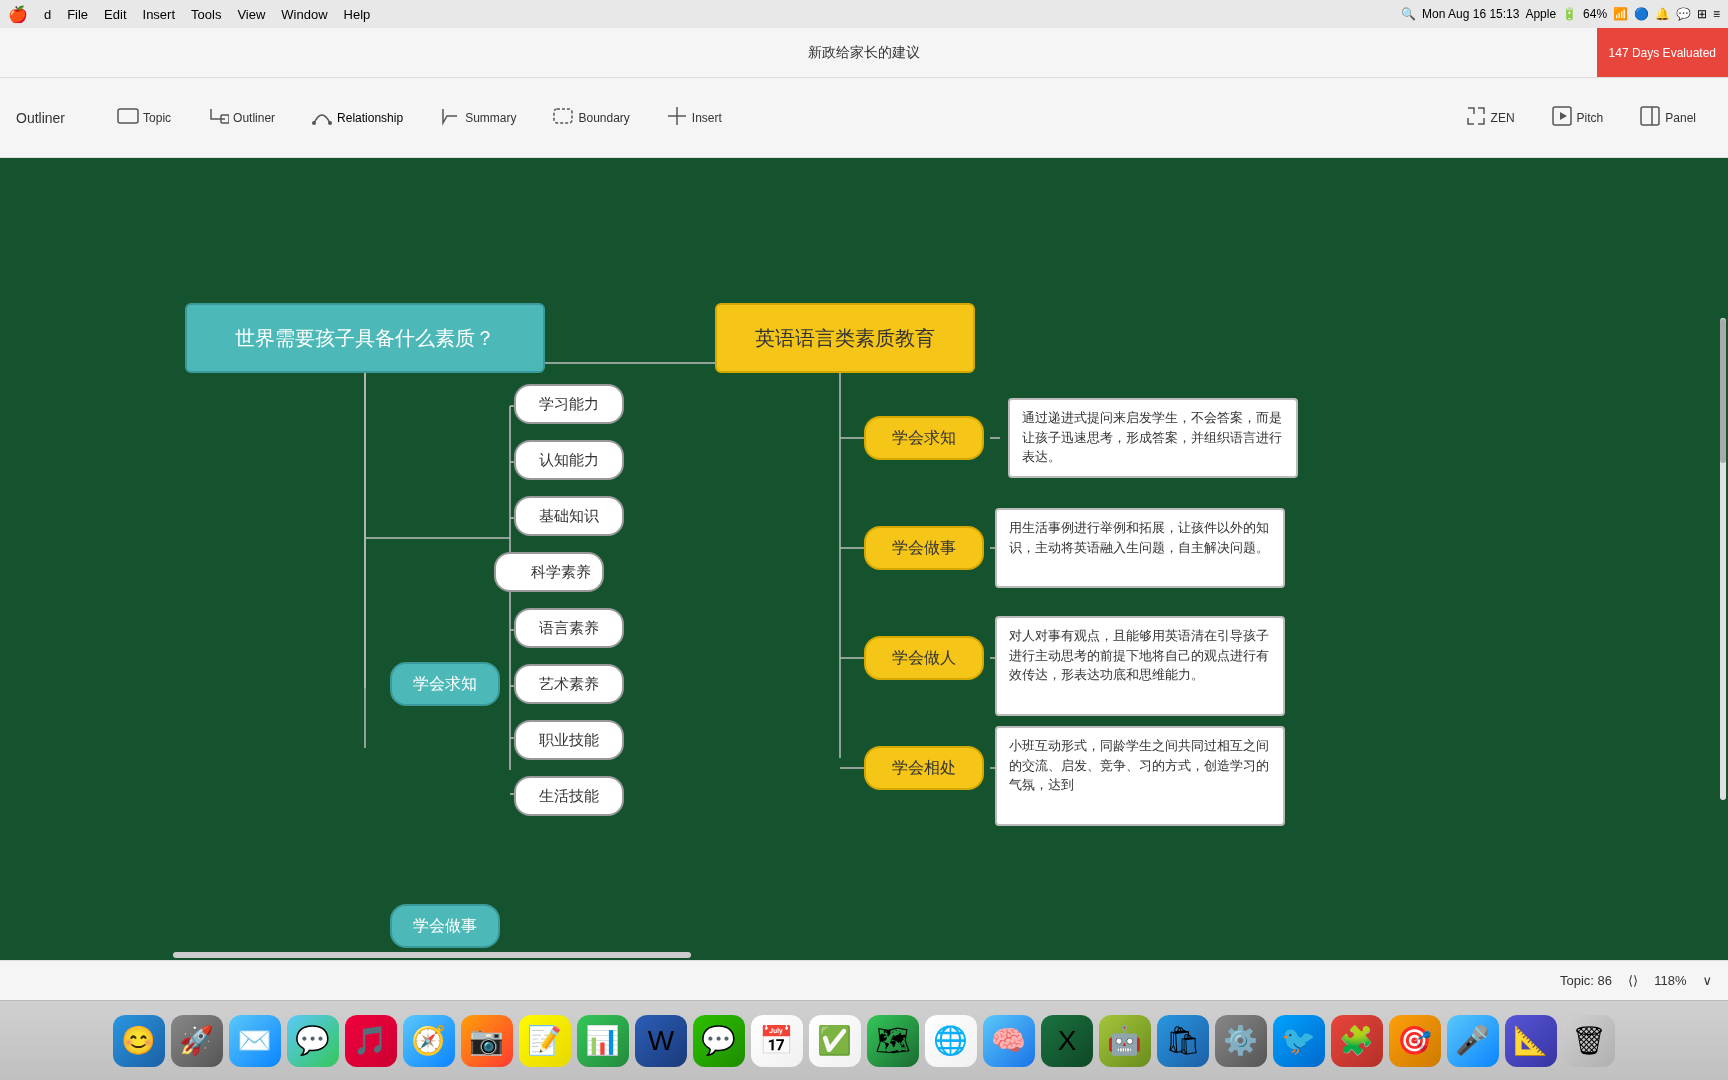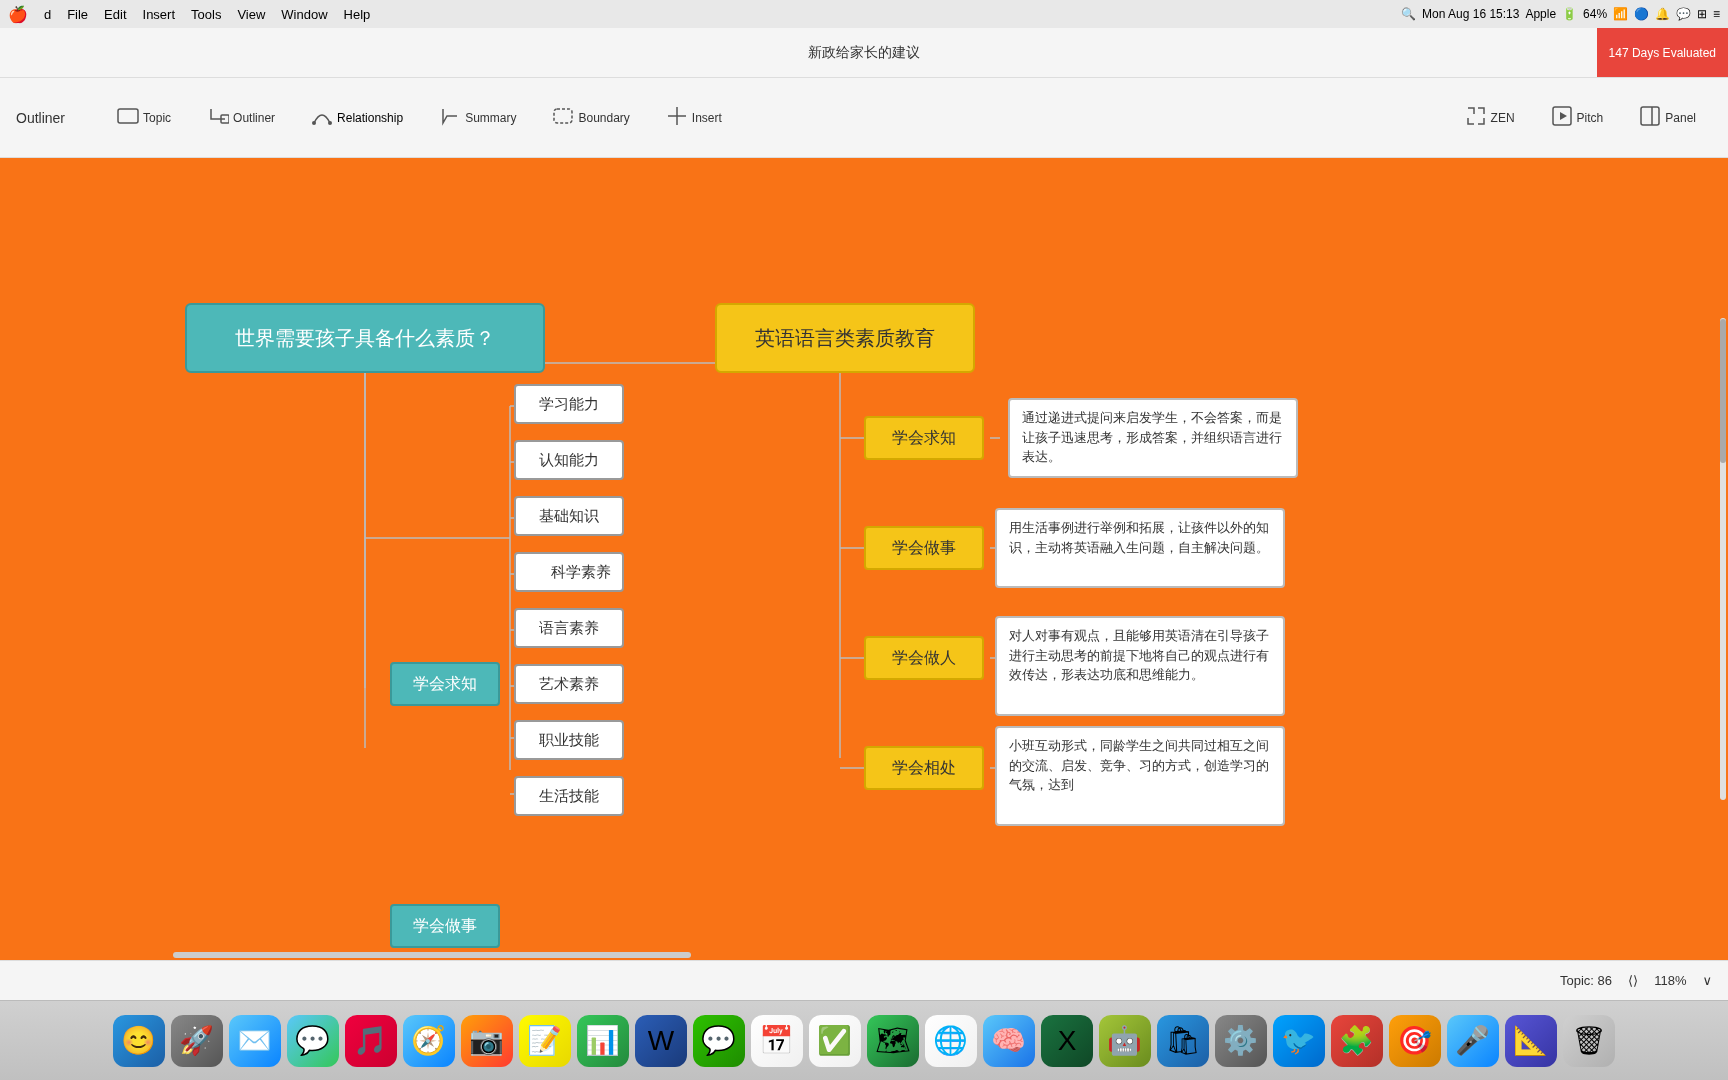--- a/index.html
+++ b/index.html
@@ -73,21 +73,21 @@
       min-width: 60px;
     }
     .toolbar-item.active { color: #000; }
     .toolbar-item-icon { font-size: 20px; line-height: 1; }
     .toolbar-right { display: flex; align-items: center; gap: 4px; }
 
     
     .canvas {
       width: 100%;
       height: calc(1080px - 28px - 50px - 80px - 40px - 60px);
-      background: #f97316;
+      background: #14532d;
       position: relative;
       overflow: hidden;
     }
 
     
     .mindmap-svg {
       position: absolute;
       top: 0; left: 0;
       width: 100%; height: 100%;
       pointer-events: none;
@@ -95,21 +95,21 @@
 
     
     .box {
       position: absolute;
       display: flex;
       align-items: center;
       justify-content: center;
       font-size: 18px;
       font-weight: 500;
       border: 2px solid;
-      border-radius: 4px;
+      border-radius: 16px;
       text-align: center;
     }
     .box-main-left {
       background: #4db8b8;
       border-color: #3a9999;
       color: white;
       font-size: 20px;
       left: 185px; top: 145px;
       width: 360px; height: 70px;
       border-radius: 6px;
@@ -404,21 +404,21 @@
 
   <div class="box box-sub" style="left:514px; top:226px;">
     <span>学习能力</span>
   </div>
   <div class="box box-sub" style="left:514px; top:282px;">
     <span>认知能力</span>
   </div>
   <div class="box box-sub" style="left:514px; top:338px;">
     <span>基础知识</span>
   </div>
-  <div class="box box-sub" style="left:514px; top:394px;padding-left:24px;">
+  <div class="box box-sub" style="left:494px; top:394px;padding-left:24px;">
     <span>科学素养</span>
   </div>
   <div class="box box-sub" style="left:514px; top:450px;">
     <span>语言素养</span>
   </div>
   <div class="box box-sub" style="left:514px; top:506px;">
     <span>艺术素养</span>
   </div>
   <div class="box box-sub" style="left:514px; top:562px;">
     <span>职业技能</span>

